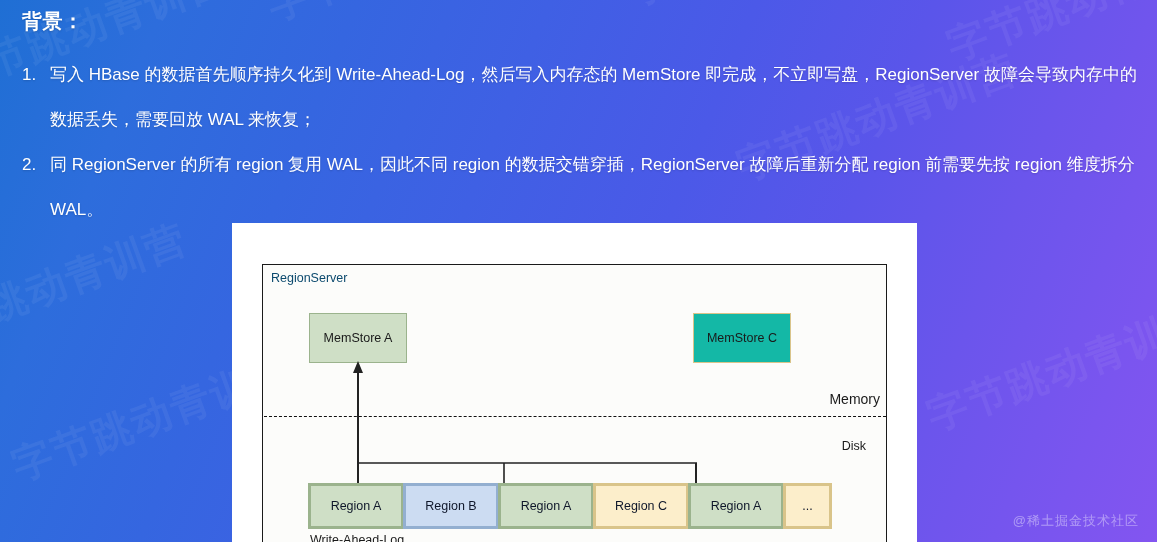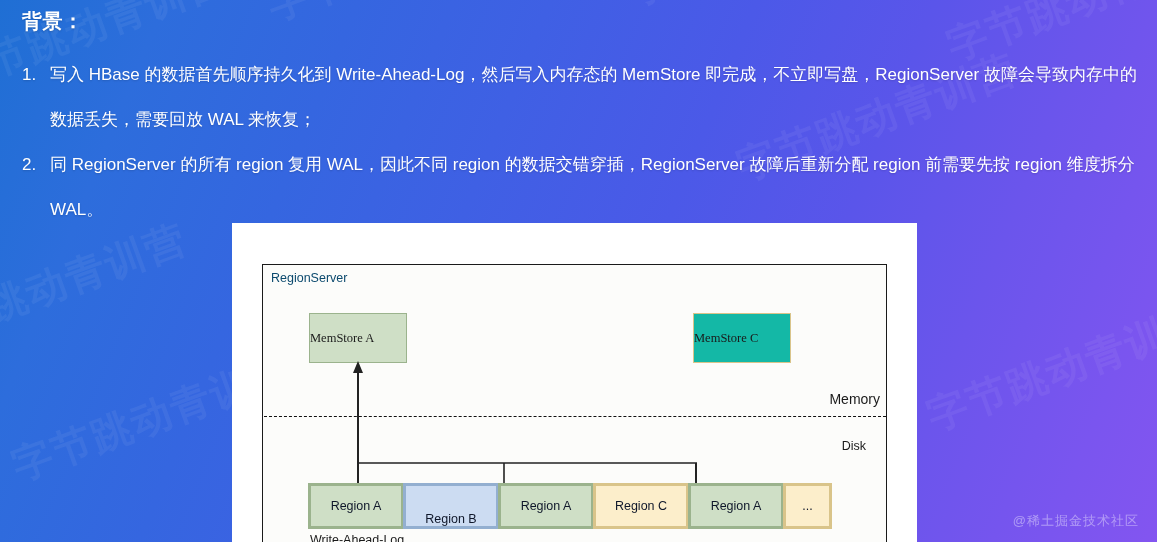--- a/index.html
+++ b/index.html
@@ -112,24 +112,23 @@
     color: #0c4a6e;
   }
 
   
   .ms {
     position: absolute;
     height: 50px;
     box-sizing: border-box;
     display: flex;
     align-items: center;
-    justify-content: flex-start;
-    font-size: 12.5px;
-    color: #1a1a1a;
-    font-family: Liberation Serif, serif;
+    justify-content: center;
+    font-size: 12.5px;
+    color: #1a1a1a;
   }
   .ms-a { left: 46px;  top: 48px; width: 98px; background: #cfdfc6; border: 1px solid #9bb38d; }
   .ms-b { left: 238px; top: 48px; width: 98px; background: #ccdcf2; border: 1px solid #93afd0; }
   .ms-c { left: 430px; top: 48px; width: 98px; background: #14b8a6; border: 1px solid #d9c48a; }
 
   
   .divider {
     position: absolute;
     left: 1px;
     top: 151px;
@@ -255,21 +254,21 @@
 
         <line x1="241" y1="198" x2="241" y2="219" stroke="#222" stroke-width="1.6"></line>
 
         <line x1="433" y1="198" x2="433" y2="219" stroke="#222" stroke-width="2"></line>
       </svg>
 
       <div class="wal-row">
         <div class="wal-cell c-green" style="width:96px;">
             <span>Region A</span>
           </div>
-        <div class="wal-cell c-blue" style="width:96px;align-items:flex-end;">
+        <div class="wal-cell c-blue" style="width:96px;">
             <span>Region B</span>
           </div>
         <div class="wal-cell c-green" style="width:96px;">
             <span>Region A</span>
           </div>
         <div class="wal-cell c-yellow" style="width:96px;">
             <span>Region C</span>
           </div>
         <div class="wal-cell c-green" style="width:96px;">
             <span>Region A</span>

